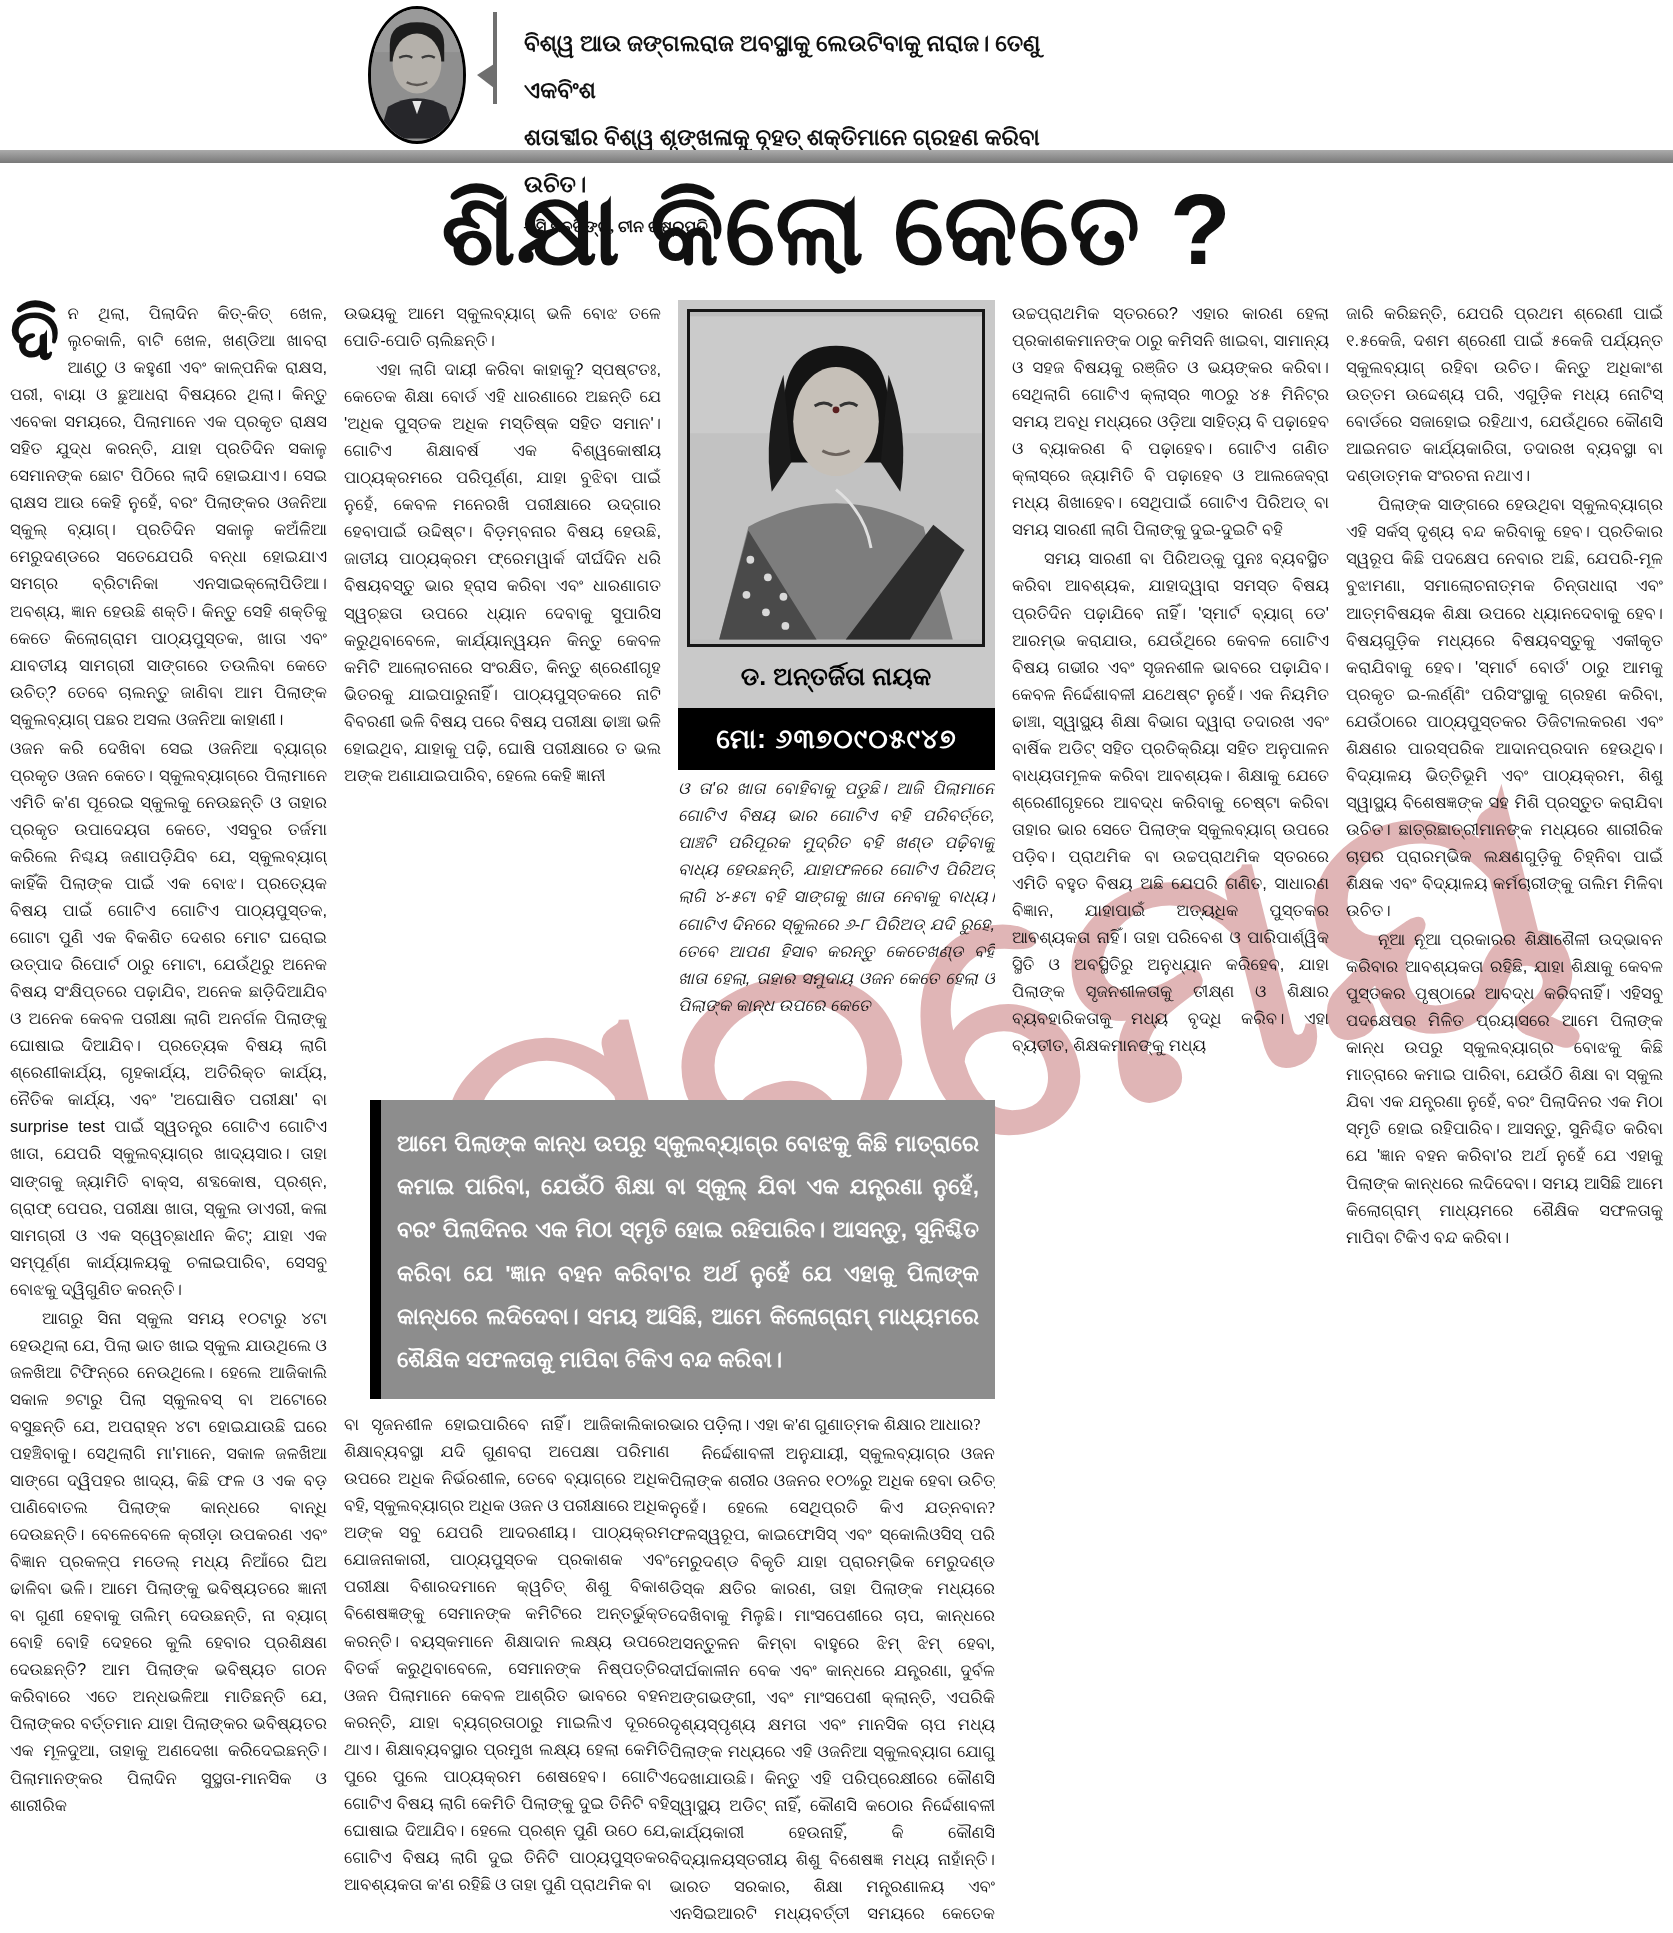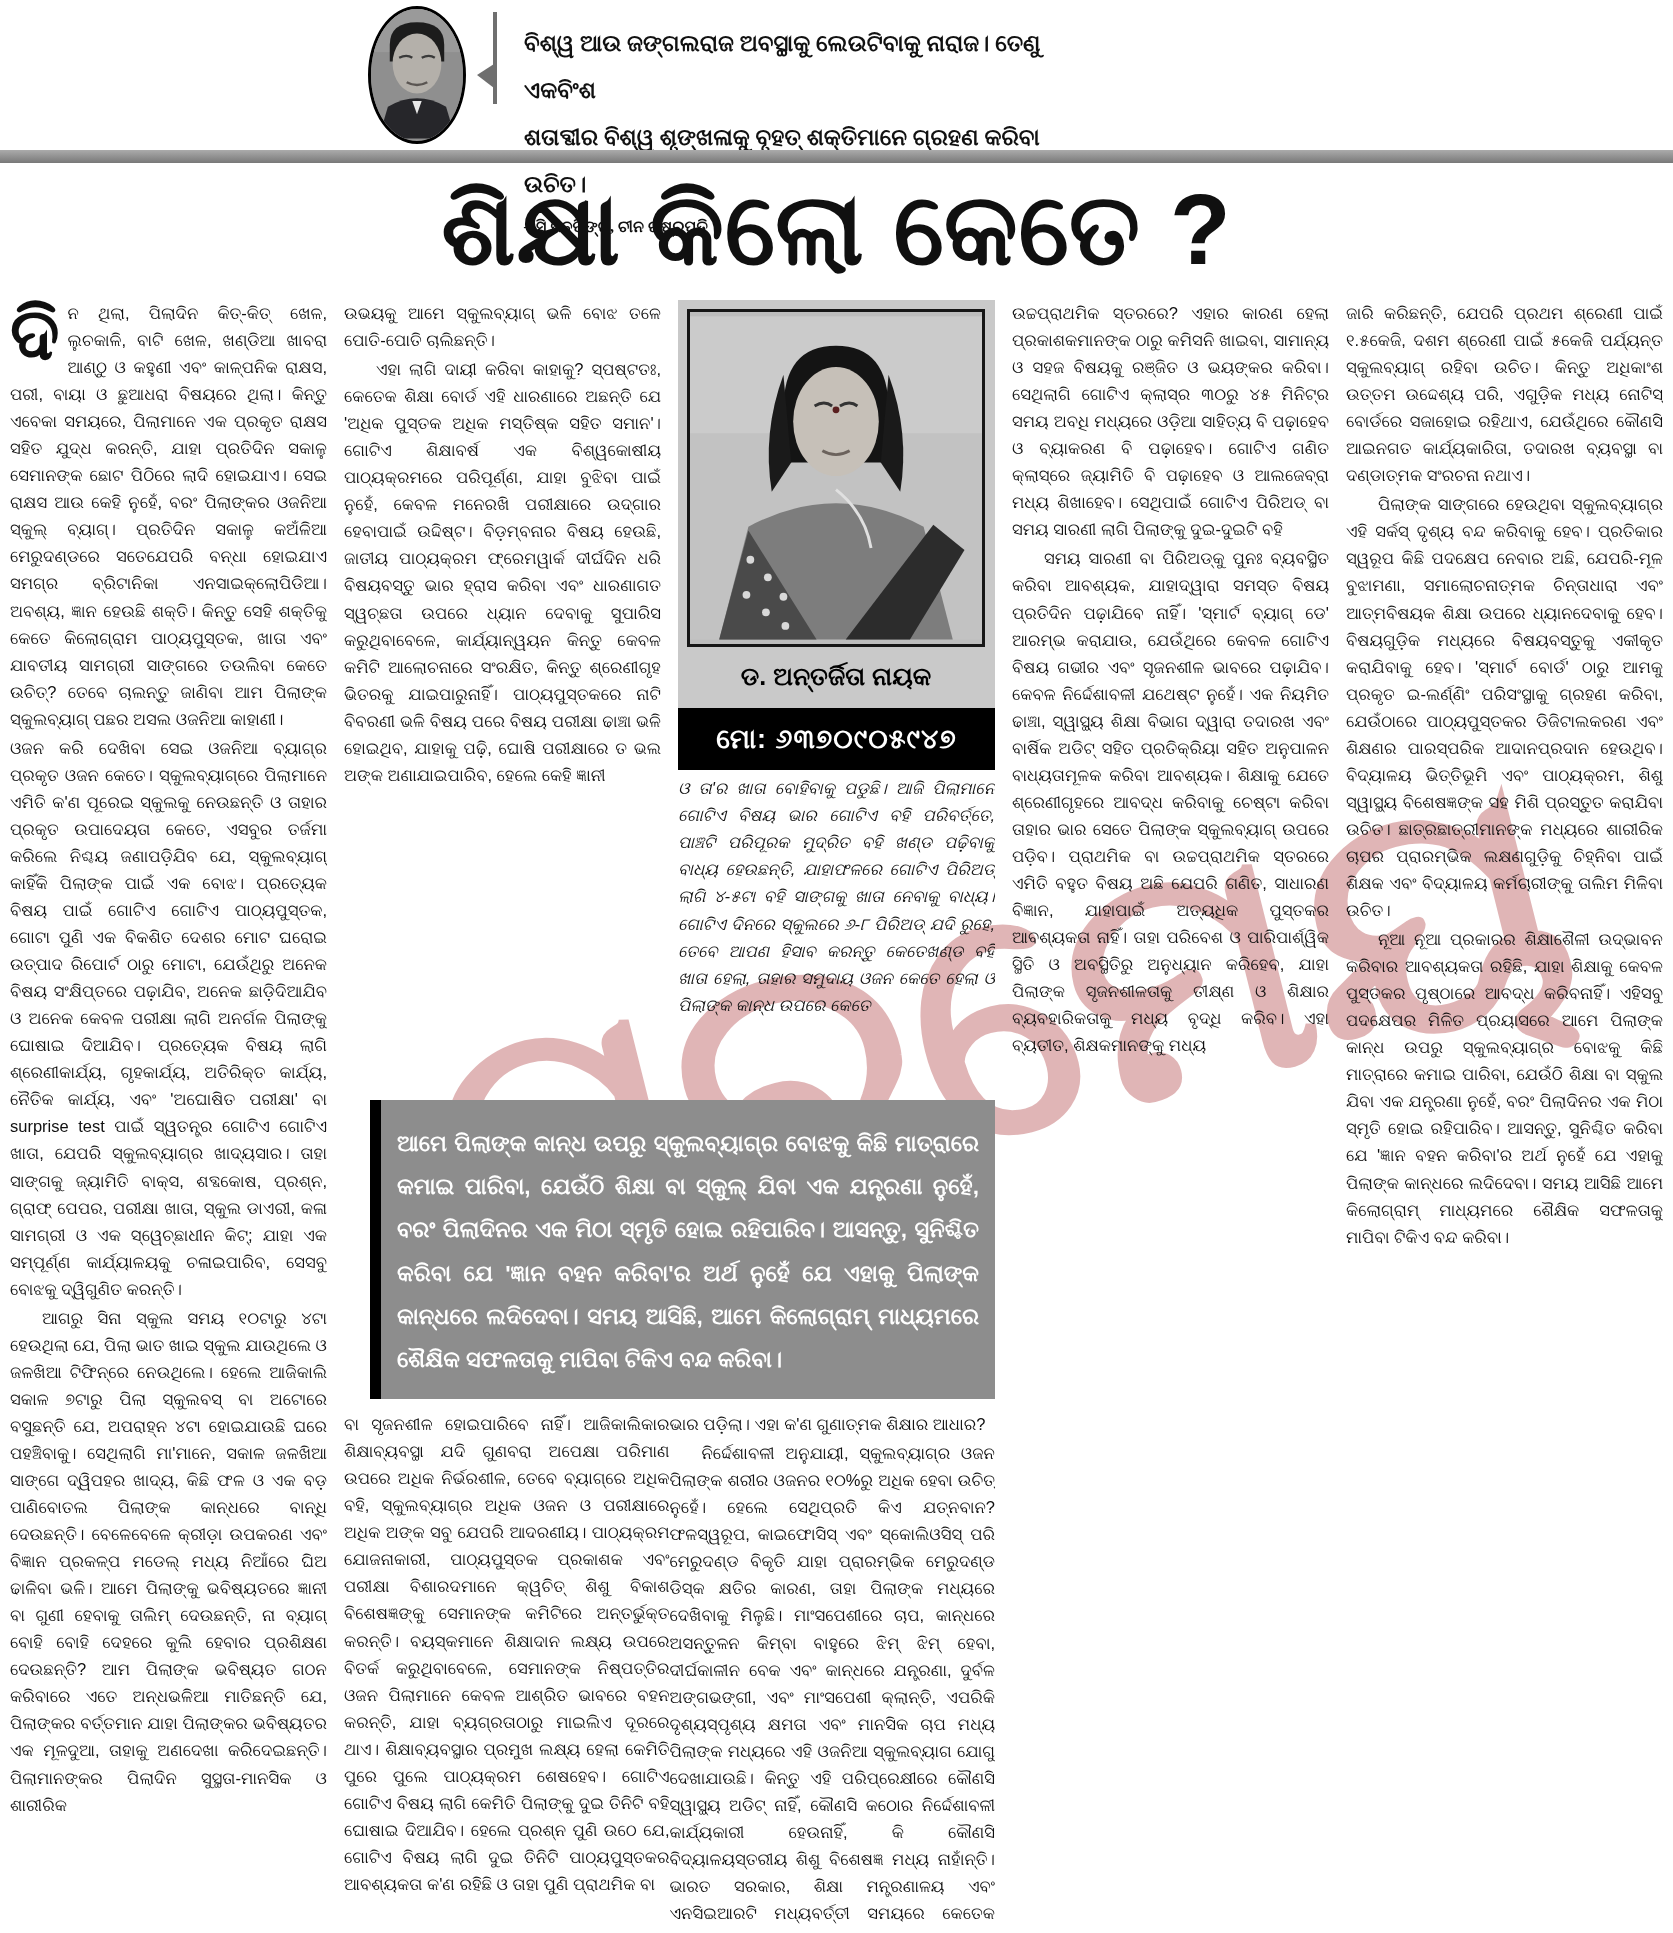--- a/index.html
+++ b/index.html
@@ -50,21 +50,21 @@
   .photo-frame{border:3px solid #161616;height:332px;background:#bdbdbd;overflow:hidden;}
   .photo-frame svg{display:block;width:100%;height:100%;}
   .photo-caption{text-align:center;font-weight:bold;font-size:25px;padding:9px 0 11px 0;color:#000;}
   .photo-phone{background:#000;color:#fff;text-align:center;font-weight:bold;font-size:27px;
     padding:9px 0;letter-spacing:1px;}
 
   
   .pullquote{margin:8px 0 12px 26px;border-left:11px solid #000;background:#8d8d8d;color:#ffffff;
     font-weight:bold;font-size:22.5px;line-height:1.92;padding:22px 16px 18px 16px;}
 
-  .mid-bottom{flex:1;display:flex;overflow:hidden;}
+  .mid-bottom{flex:1;display:flex;overflow:hidden;font-family:Liberation Serif, serif;}
   .mid-bottom .half{flex:1;overflow:hidden;}
 </style>
 </head>
 <body>
 
 <div class="page">
 
   <div class="header">
     <div class="xi-photo">
       <svg viewBox="0 0 98 138" xmlns="http://www.w3.org/2000/svg">

